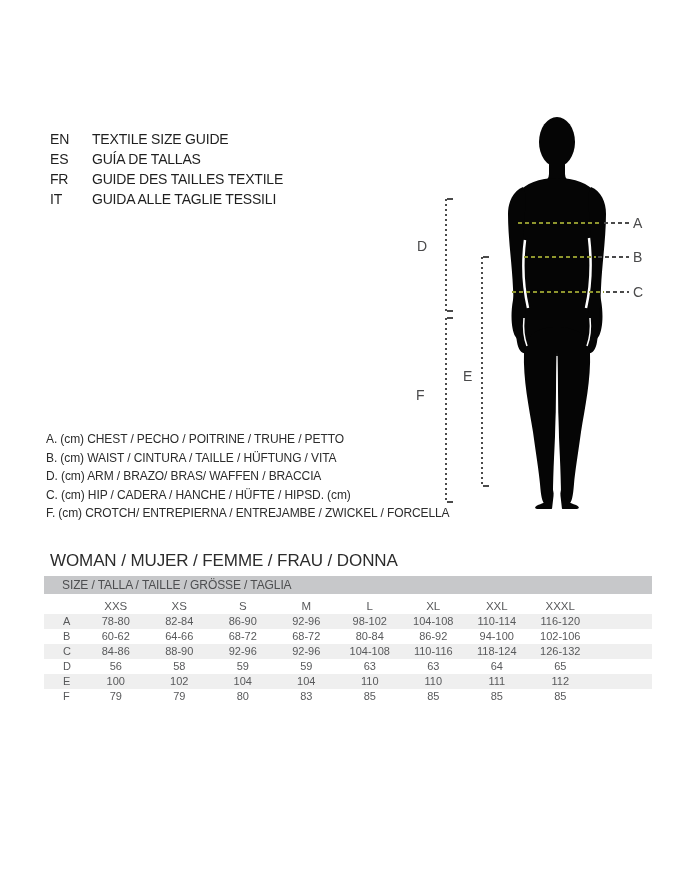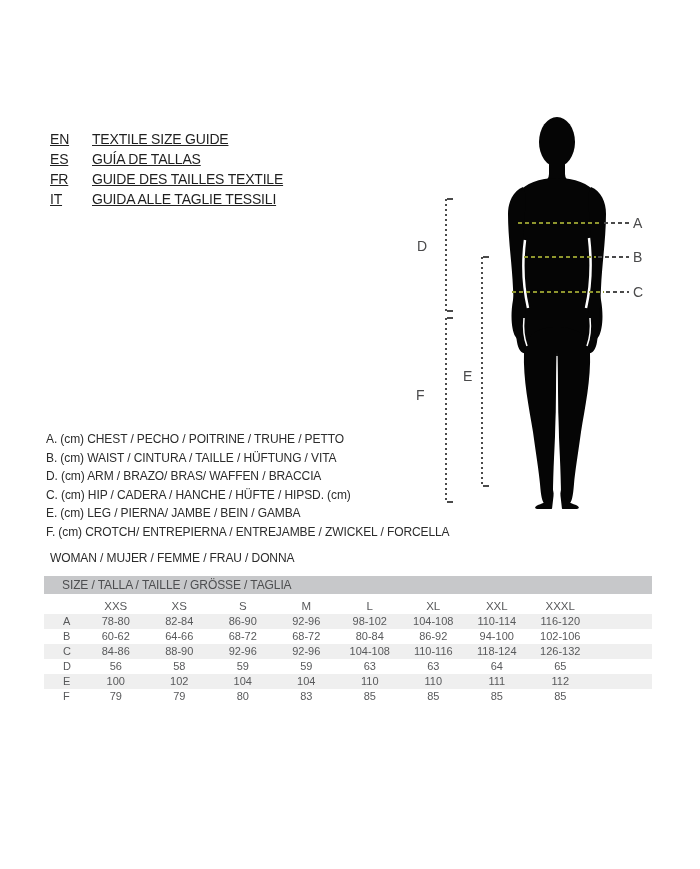--- a/index.html
+++ b/index.html
@@ -1,36 +1,36 @@
 <!DOCTYPE html>
 <html><head>
 <meta charset="utf-8">
 <style>
   html,body{margin:0;padding:0;}
   body{
     width:700px;height:869px;background:#ffffff;position:relative;
     font-family:"Liberation Sans", sans-serif;color:#222;overflow:hidden;
   }
   
-  .lang-block{position:absolute;left:50px;top:129px;text-decoration:underline;}
+  .lang-block{position:absolute;left:50px;top:129px;}
   .lang-row{display:flex;height:20px;line-height:20px;font-size:14px;color:#1f1f1f;letter-spacing:-0.2px;}
   .lang-code{width:42px;}
   
   .fig-svg{position:absolute;left:495px;top:112px;}
   .h-dash{position:absolute;height:2px;}
   .h-dash.olive{background:repeating-linear-gradient(to right,#8f962e 0 4px,transparent 4px 7px);}
   .h-dash.gray{background:repeating-linear-gradient(to right,#4a4a4a 0 4px,transparent 4px 7px);}
   .v-dash{position:absolute;width:2px;background:repeating-linear-gradient(to bottom,#4a4a4a 0 2px,transparent 2px 5px);}
   .tick{position:absolute;width:6px;height:2px;background:#4a4a4a;}
   .m-label{position:absolute;font-size:14px;color:#4a4a4b;letter-spacing:-0.2px;}
   
   .legend-block{position:absolute;left:46px;top:430px;}
   .legend-line{height:18.6px;line-height:18.6px;font-size:12px;color:#2c2c2c;letter-spacing:-0.1px;white-space:nowrap;}
   
-  .woman-title{position:absolute;left:50px;top:551px;font-size:12px;color:#2c2c2c;letter-spacing:-0.1px;}
+  .woman-title{position:absolute;left:50px;top:551px;font-size:17px;color:#2c2c2c;letter-spacing:-0.1px;}
   .size-table{position:absolute;left:44px;top:576px;width:608px;}
   .t-header{height:18px;line-height:18px;background:#c7c8ca;color:#4d4e50;font-size:12px;padding-left:18px;letter-spacing:-0.1px;}
   .t-grid-row{display:grid;grid-template-columns:40px repeat(8,63.5px) 1fr;}
   .t-size-row{margin-top:4px;height:16px;line-height:16px;}
   .t-size-row .t-cell{font-size:11.5px;color:#58595b;text-align:center;}
   .t-row{height:15px;line-height:15px;}
   .t-row.stripe{background:#efefef;}
   .t-cell{font-size:11px;color:#58595b;text-align:center;}
   .t-rowlabel{text-align:left;padding-left:19px;font-size:11px;color:#58595b;}
 </style>
@@ -113,21 +113,20 @@
 <div class="v-dash" style="left:481px;top:257px;height:230px;"></div>
 <div class="tick" style="left:483px;top:256px;"></div>
 <div class="tick" style="left:483px;top:485px;"></div>
 <div class="m-label" style="left:463px;top:368px;">E</div>
 
 <div class="legend-block" id="legend-block">
     <div class="legend-line">A. (cm) CHEST / PECHO / POITRINE / TRUHE / PETTO</div>
     <div class="legend-line">B. (cm) WAIST / CINTURA / TAILLE / HÜFTUNG / VITA</div>
     <div class="legend-line">D. (cm) ARM / BRAZO/ BRAS/ WAFFEN / BRACCIA</div>
     <div class="legend-line">C. (cm) HIP / CADERA / HANCHE / HÜFTE / HIPSD. (cm)</div>
-    <div class="legend-line">E. (cm) LEG / PIERNA/ JAMBE / BEIN / GAMBA</div>
     <div class="legend-line">F. (cm) CROTCH/ ENTREPIERNA / ENTREJAMBE / ZWICKEL / FORCELLA</div>
   </div>
 
 <div class="woman-title">WOMAN / MUJER / FEMME / FRAU / DONNA</div>
 
 <div class="size-table">
   <div class="t-header">SIZE / TALLA / TAILLE / GRÖSSE / TAGLIA</div>
   <div class="t-grid-row t-size-row" id="size-cols">
       <div class="t-cell"></div>
       <div class="t-cell">XXS</div>

